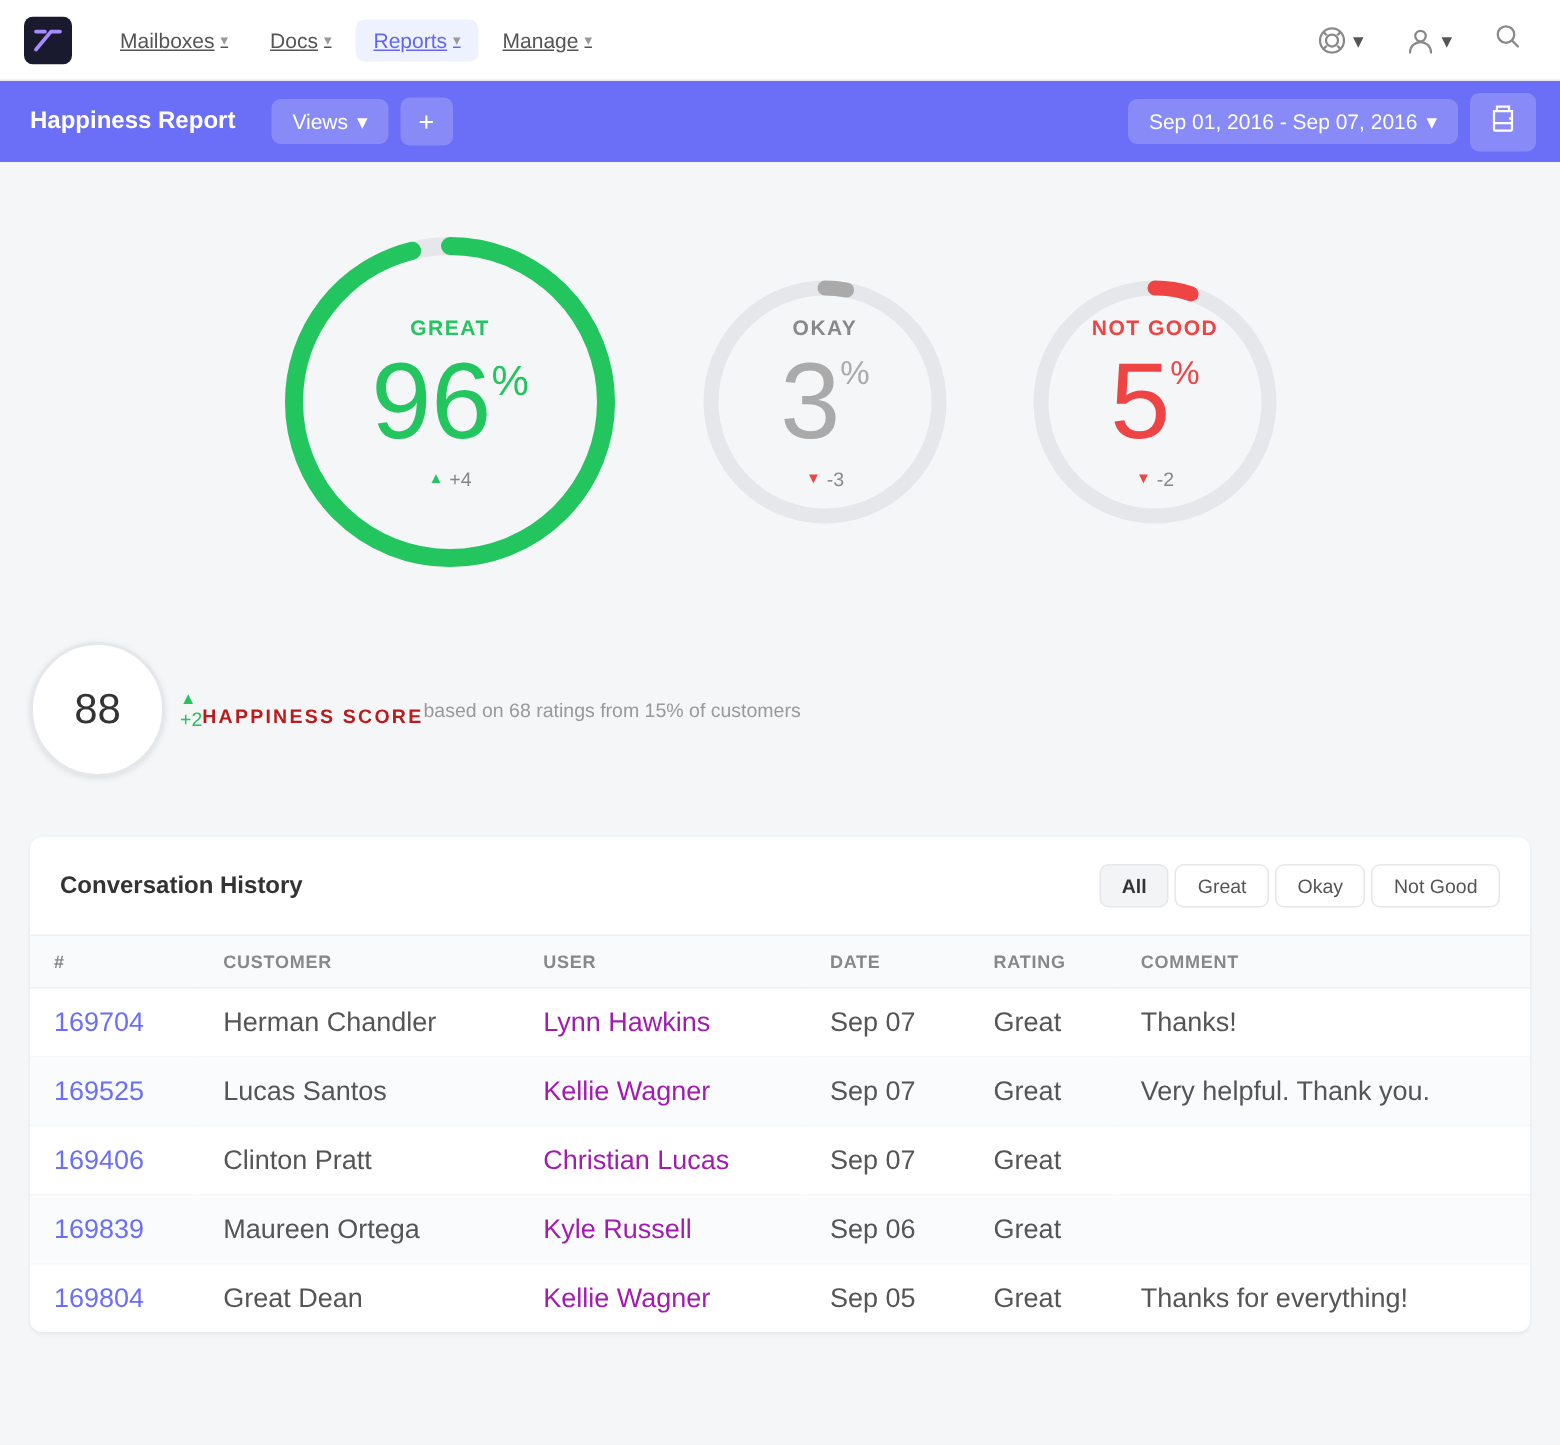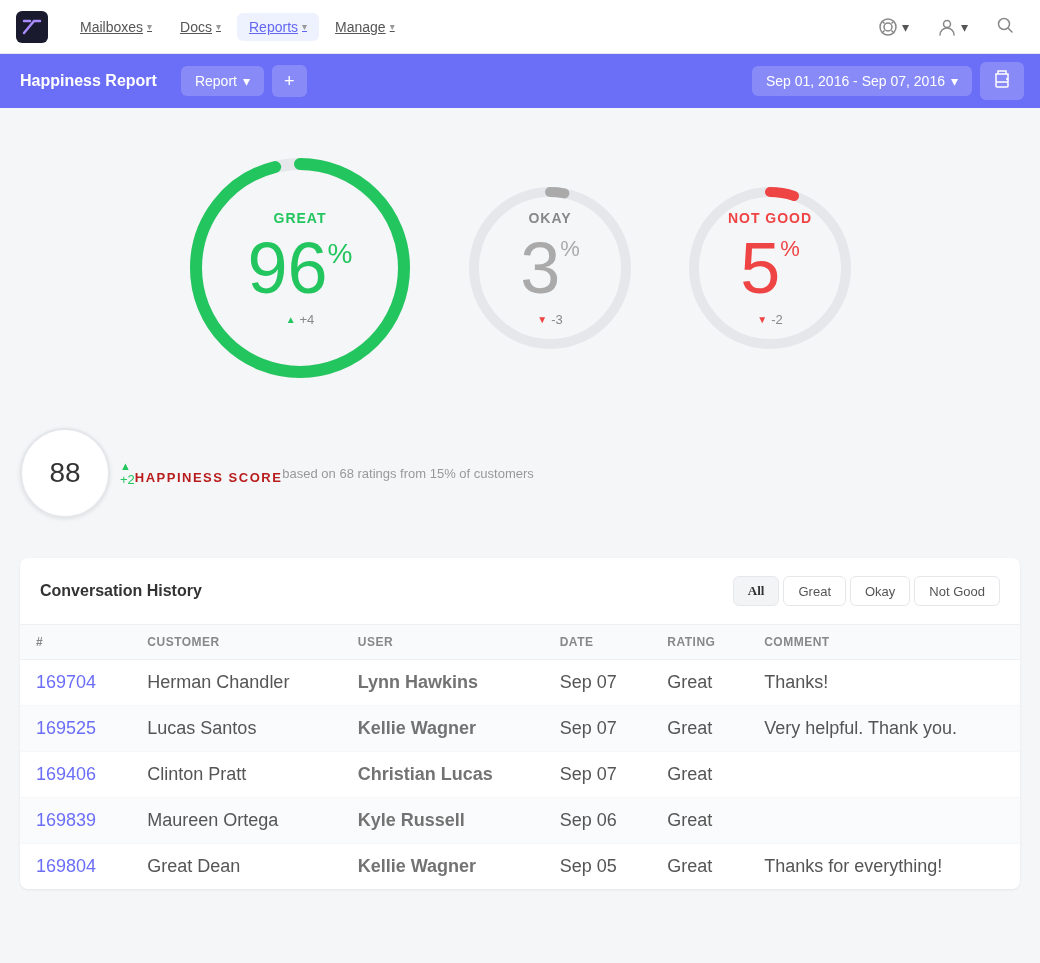--- a/index.html
+++ b/index.html
@@ -111,35 +111,35 @@
     .table-header {
       display: flex; align-items: center; justify-content: space-between;
       padding: 18px 20px; border-bottom: 1px solid #f0f0f0;
     }
     .table-title { font-size: 16px; font-weight: 600; color: #333; }
     .filter-btns { display: flex; gap: 4px; }
     .filter-btn {
       padding: 6px 14px; border-radius: 6px; font-size: 13px; cursor: pointer;
       border: 1px solid #e5e7eb; background: #fff; color: #555;
     }
-    .filter-btn.active { background: #f3f4f6; font-weight: 600; color: #333; font-family: Liberation Serif, serif; }
+    .filter-btn.active { background: #f3f4f6; font-weight: 600; color: #333; }
 
     table { width: 100%; border-collapse: collapse; }
     thead tr { background: #f9fafb; }
     thead th {
       text-align: left; padding: 10px 16px; font-size: 12px;
       font-weight: 600; color: #888; text-transform: uppercase; letter-spacing: 0.5px;
       border-bottom: 1px solid #f0f0f0;
     }
     tbody tr { border-bottom: 1px solid #f7f7f7; }
     tbody tr:last-child { border-bottom: none; }
     tbody tr:nth-child(even) { background: #fafbfc; }
     tbody td { padding: 12px 16px; font-size: 18px; color: #555; }
     .link-cell { color: #6b6ef6; cursor: pointer; }
-    .user-link { color: #737373; cursor: pointer; font-weight: bold; }
+    .user-link { color: #a21caf; cursor: pointer; }
     .score-up-arrow { color: #22c55e; font-size: 11px; }
   </style>
 </head>
 <body>
 
 <nav class="top-nav">
   <div class="nav-logo">
     <svg width="32" height="32" viewBox="0 0 32 32">
       <rect width="32" height="32" rx="6" fill="#1a1a2e"></rect>
       <path d="M8 22 L18 10 L24 10 M8 10 L14 10" stroke="#a78bfa" stroke-width="2.5" stroke-linecap="round" fill="none"></path>
@@ -187,21 +187,21 @@
         <circle cx="8" cy="8" r="5.5" stroke="#888" stroke-width="1.5"></circle>
         <line x1="12.5" y1="12.5" x2="16" y2="16" stroke="#888" stroke-width="1.5" stroke-linecap="round"></line>
       </svg>
     </div>
   </div>
 </nav>
 
 <div class="sub-nav">
   <span class="page-title">Happiness Report</span>
   <div class="sub-nav-btn">
-    <span>Report</span>
+    <span>Views</span>
     <span>▾</span>
   </div>
   <div class="add-btn">
     <span>+</span>
   </div>
   <div class="sub-nav-right">
     <div class="date-range-btn">
       <span>Sep 01, 2016 - Sep 07, 2016</span>
       <span>▾</span>
     </div>

